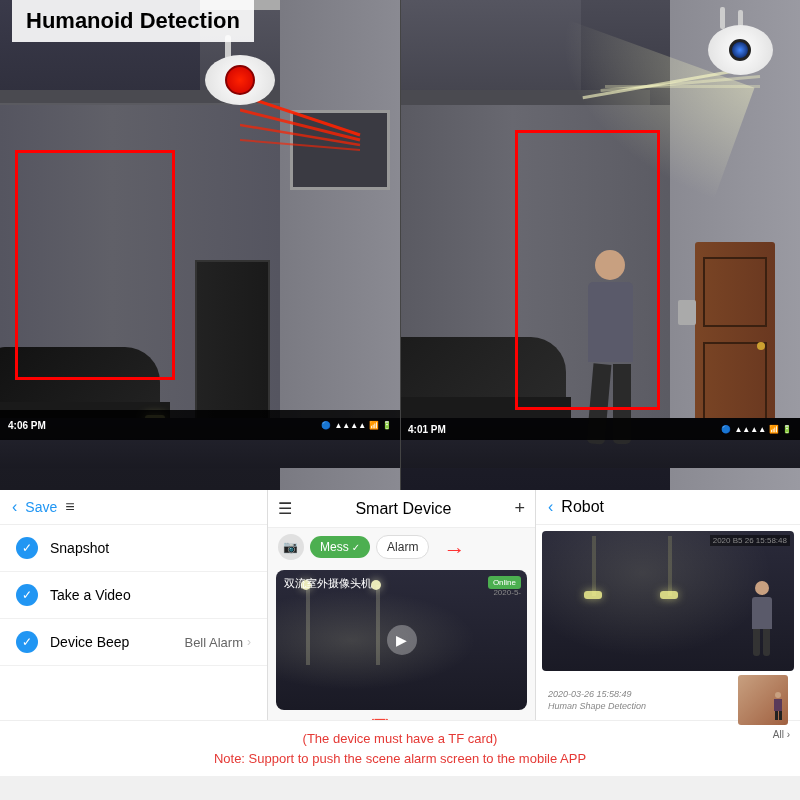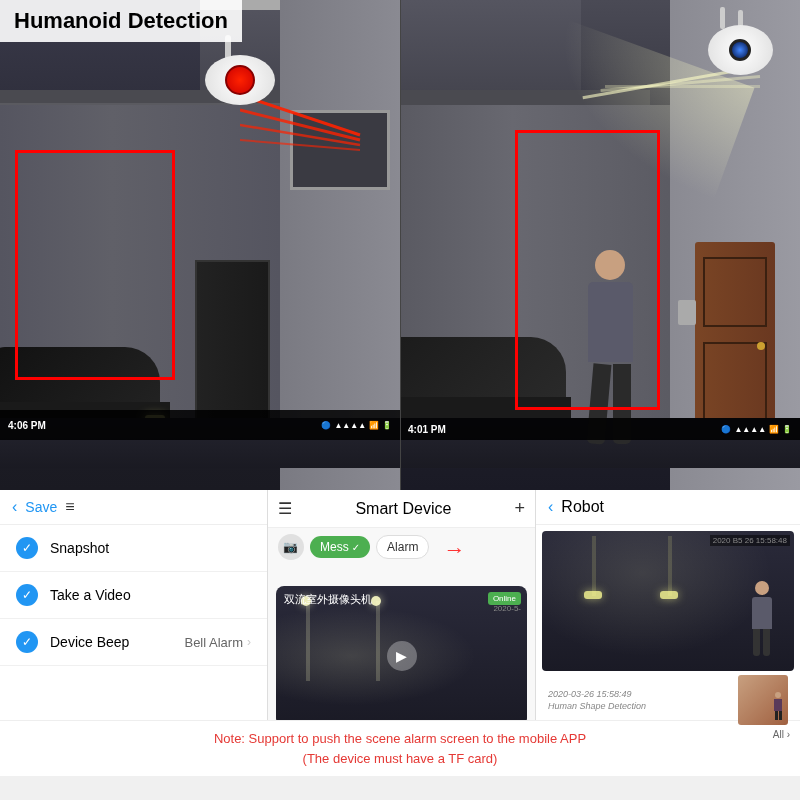--- a/index.html
+++ b/index.html
@@ -16,21 +16,21 @@
       position: relative;
       width: 800px;
       height: 490px;
       background: #1a1a1a;
       overflow: hidden;
     }
 
     .title-bar {
       position: absolute;
       top: 0;
-      left: 0;
+      left: 12px;
       background: rgba(255,255,255,0.9);
       padding: 8px 14px;
       z-index: 10;
     }
 
     .title-bar h1 {
       font-size: 22px;
       font-weight: bold;
       color: #000;
     }
@@ -387,21 +387,21 @@
     .tab-alarm {
       background: #fff;
       border: 1px solid #ddd;
       border-radius: 12px;
       padding: 4px 10px;
       font-size: 12px;
       color: #333;
     }
 
     .smart-camera-card {
-      margin: 20px 8px;
+      margin: 4px 8px;
       background: #1a1a1a;
       border-radius: 8px;
       overflow: hidden;
       position: relative;
       height: 140px;
       text-decoration: underline;
     }
 
     .camera-card-bg {
       width: 100%;
@@ -877,16 +877,16 @@
         </div>
         <div style="display:flex;justify-content:flex-end;padding:0 4px;">
           <span style="font-size:10px;color:#666;">All ›</span>
         </div>
       </div>
     </div>
 
   </div>
 
   <div class="note-section">
+    <p class="note-text">(The device must have a TF card)</p>
     <p class="note-text">Note: Support to push the scene alarm screen to the mobile APP</p>
-    <p class="note-text">(The device must have a TF card)</p>
   </div>
 </div>
 
 </body></html>

